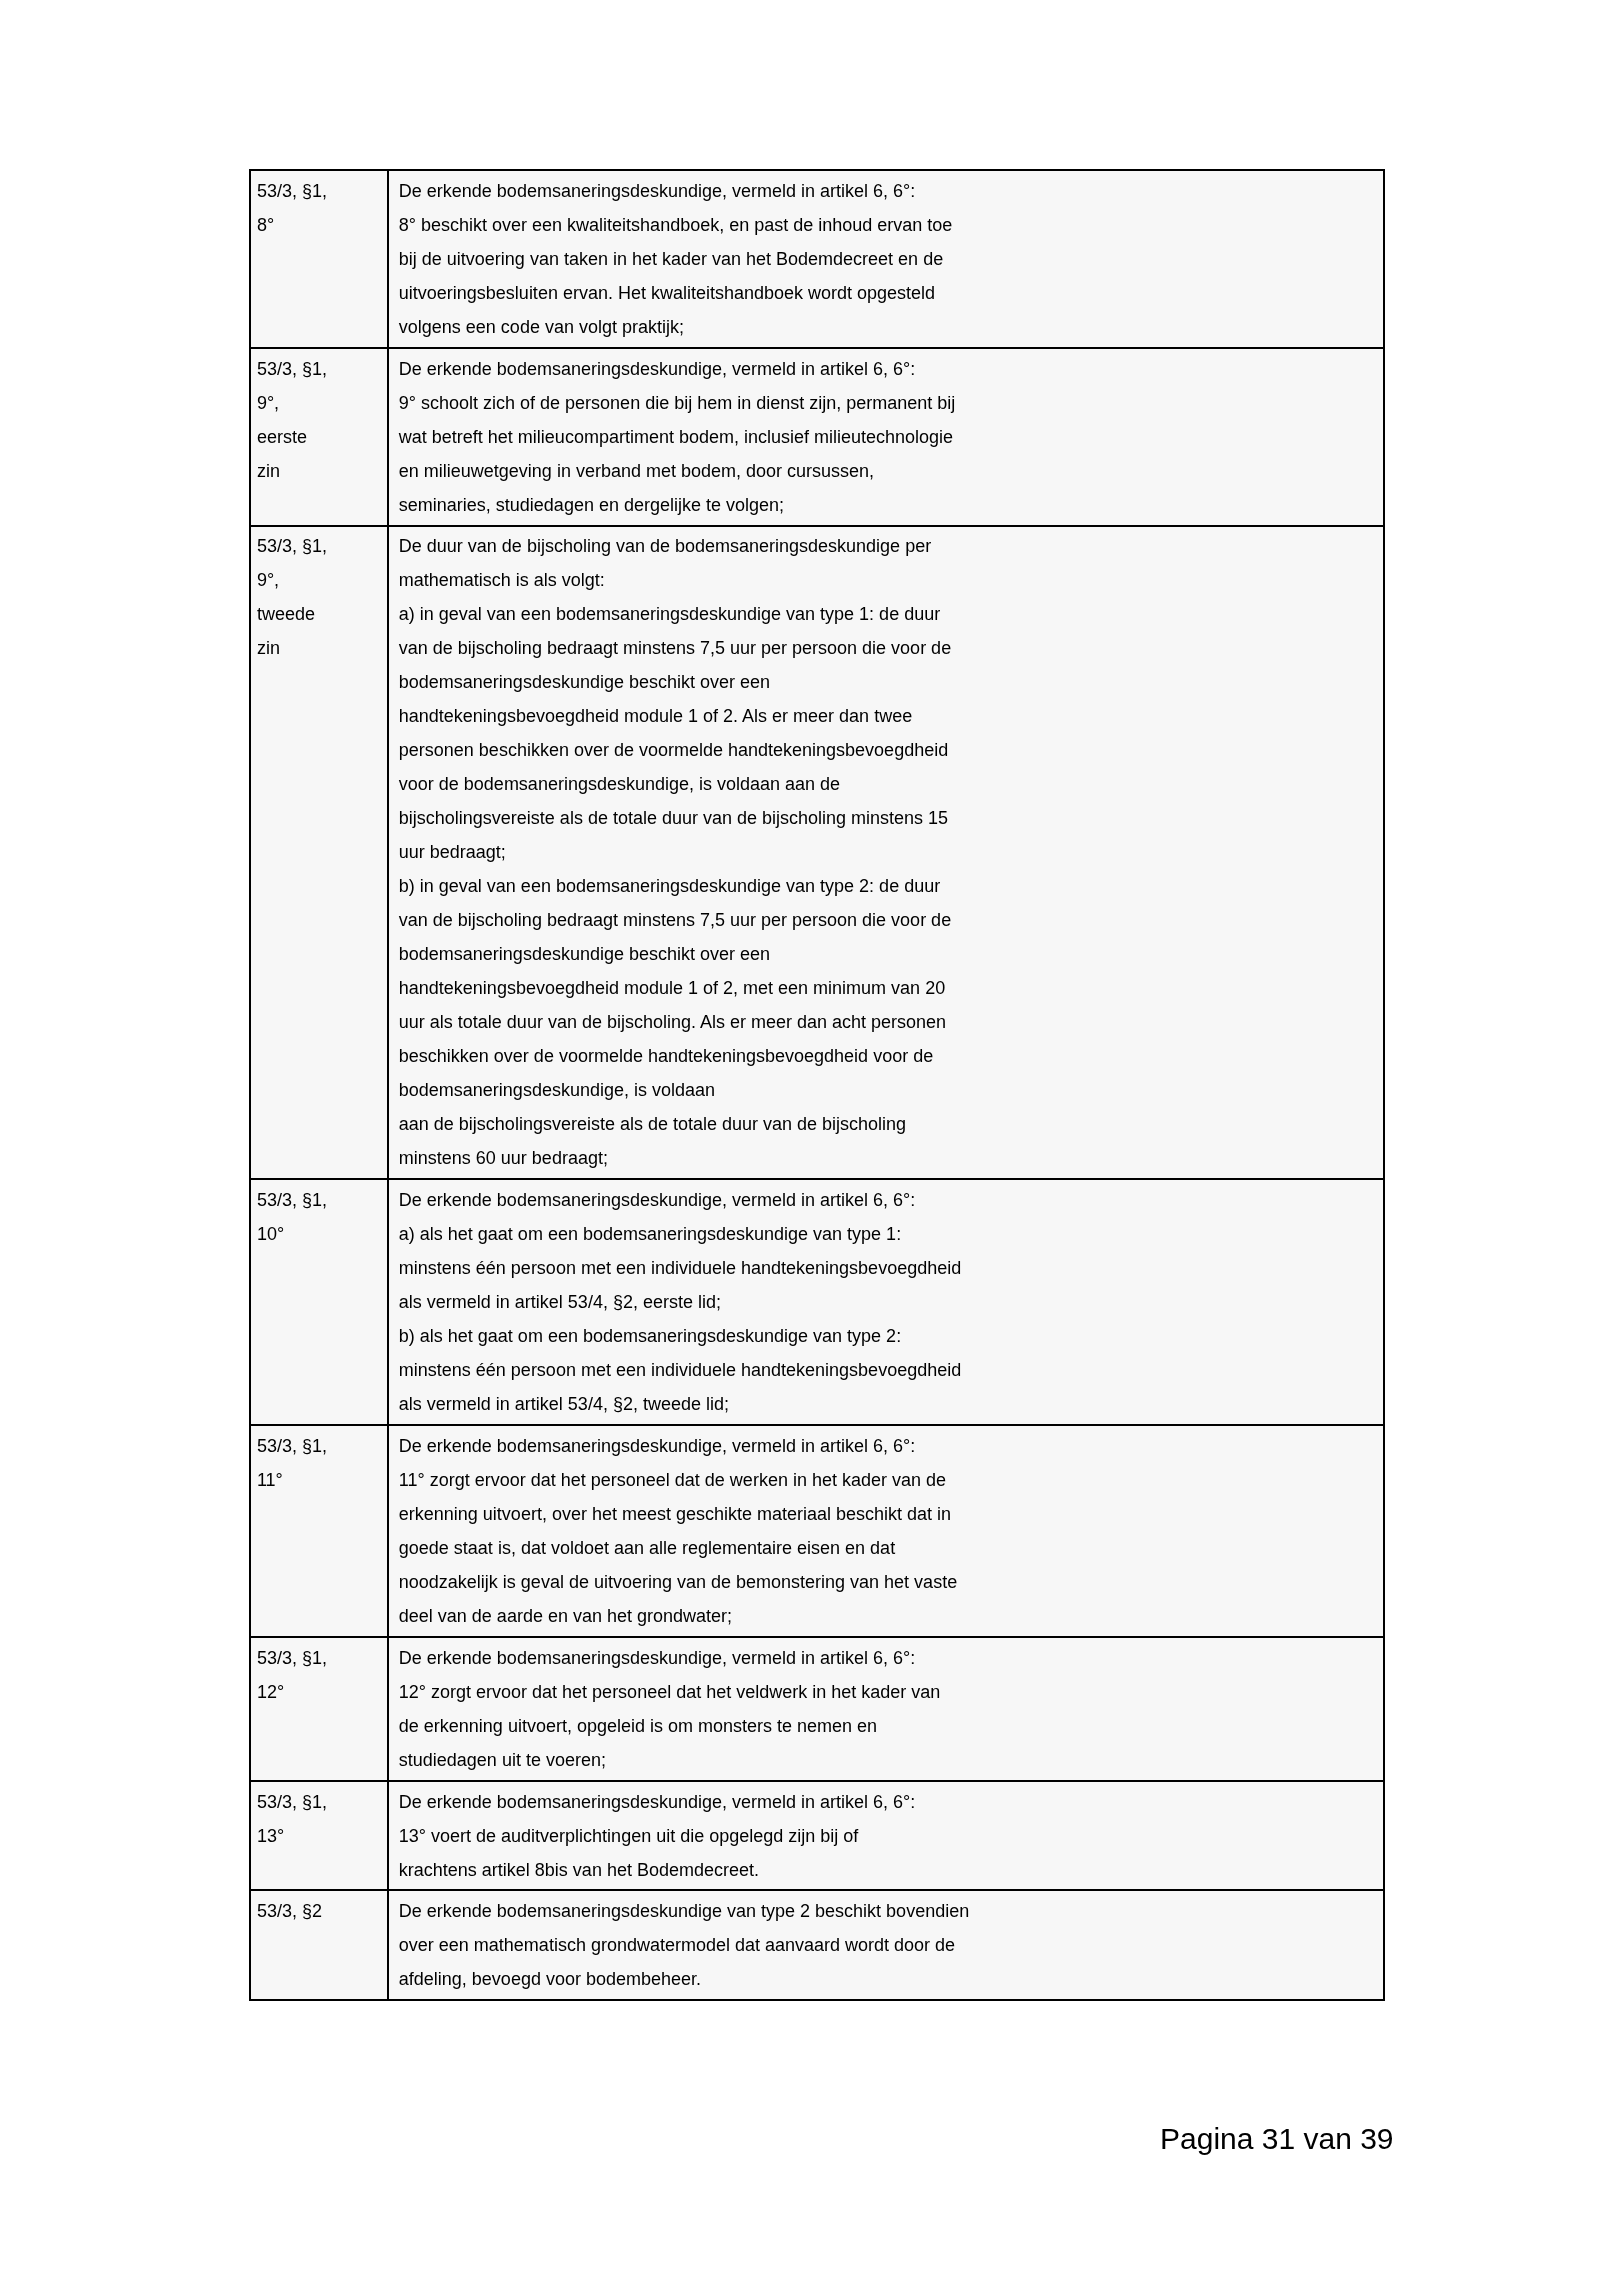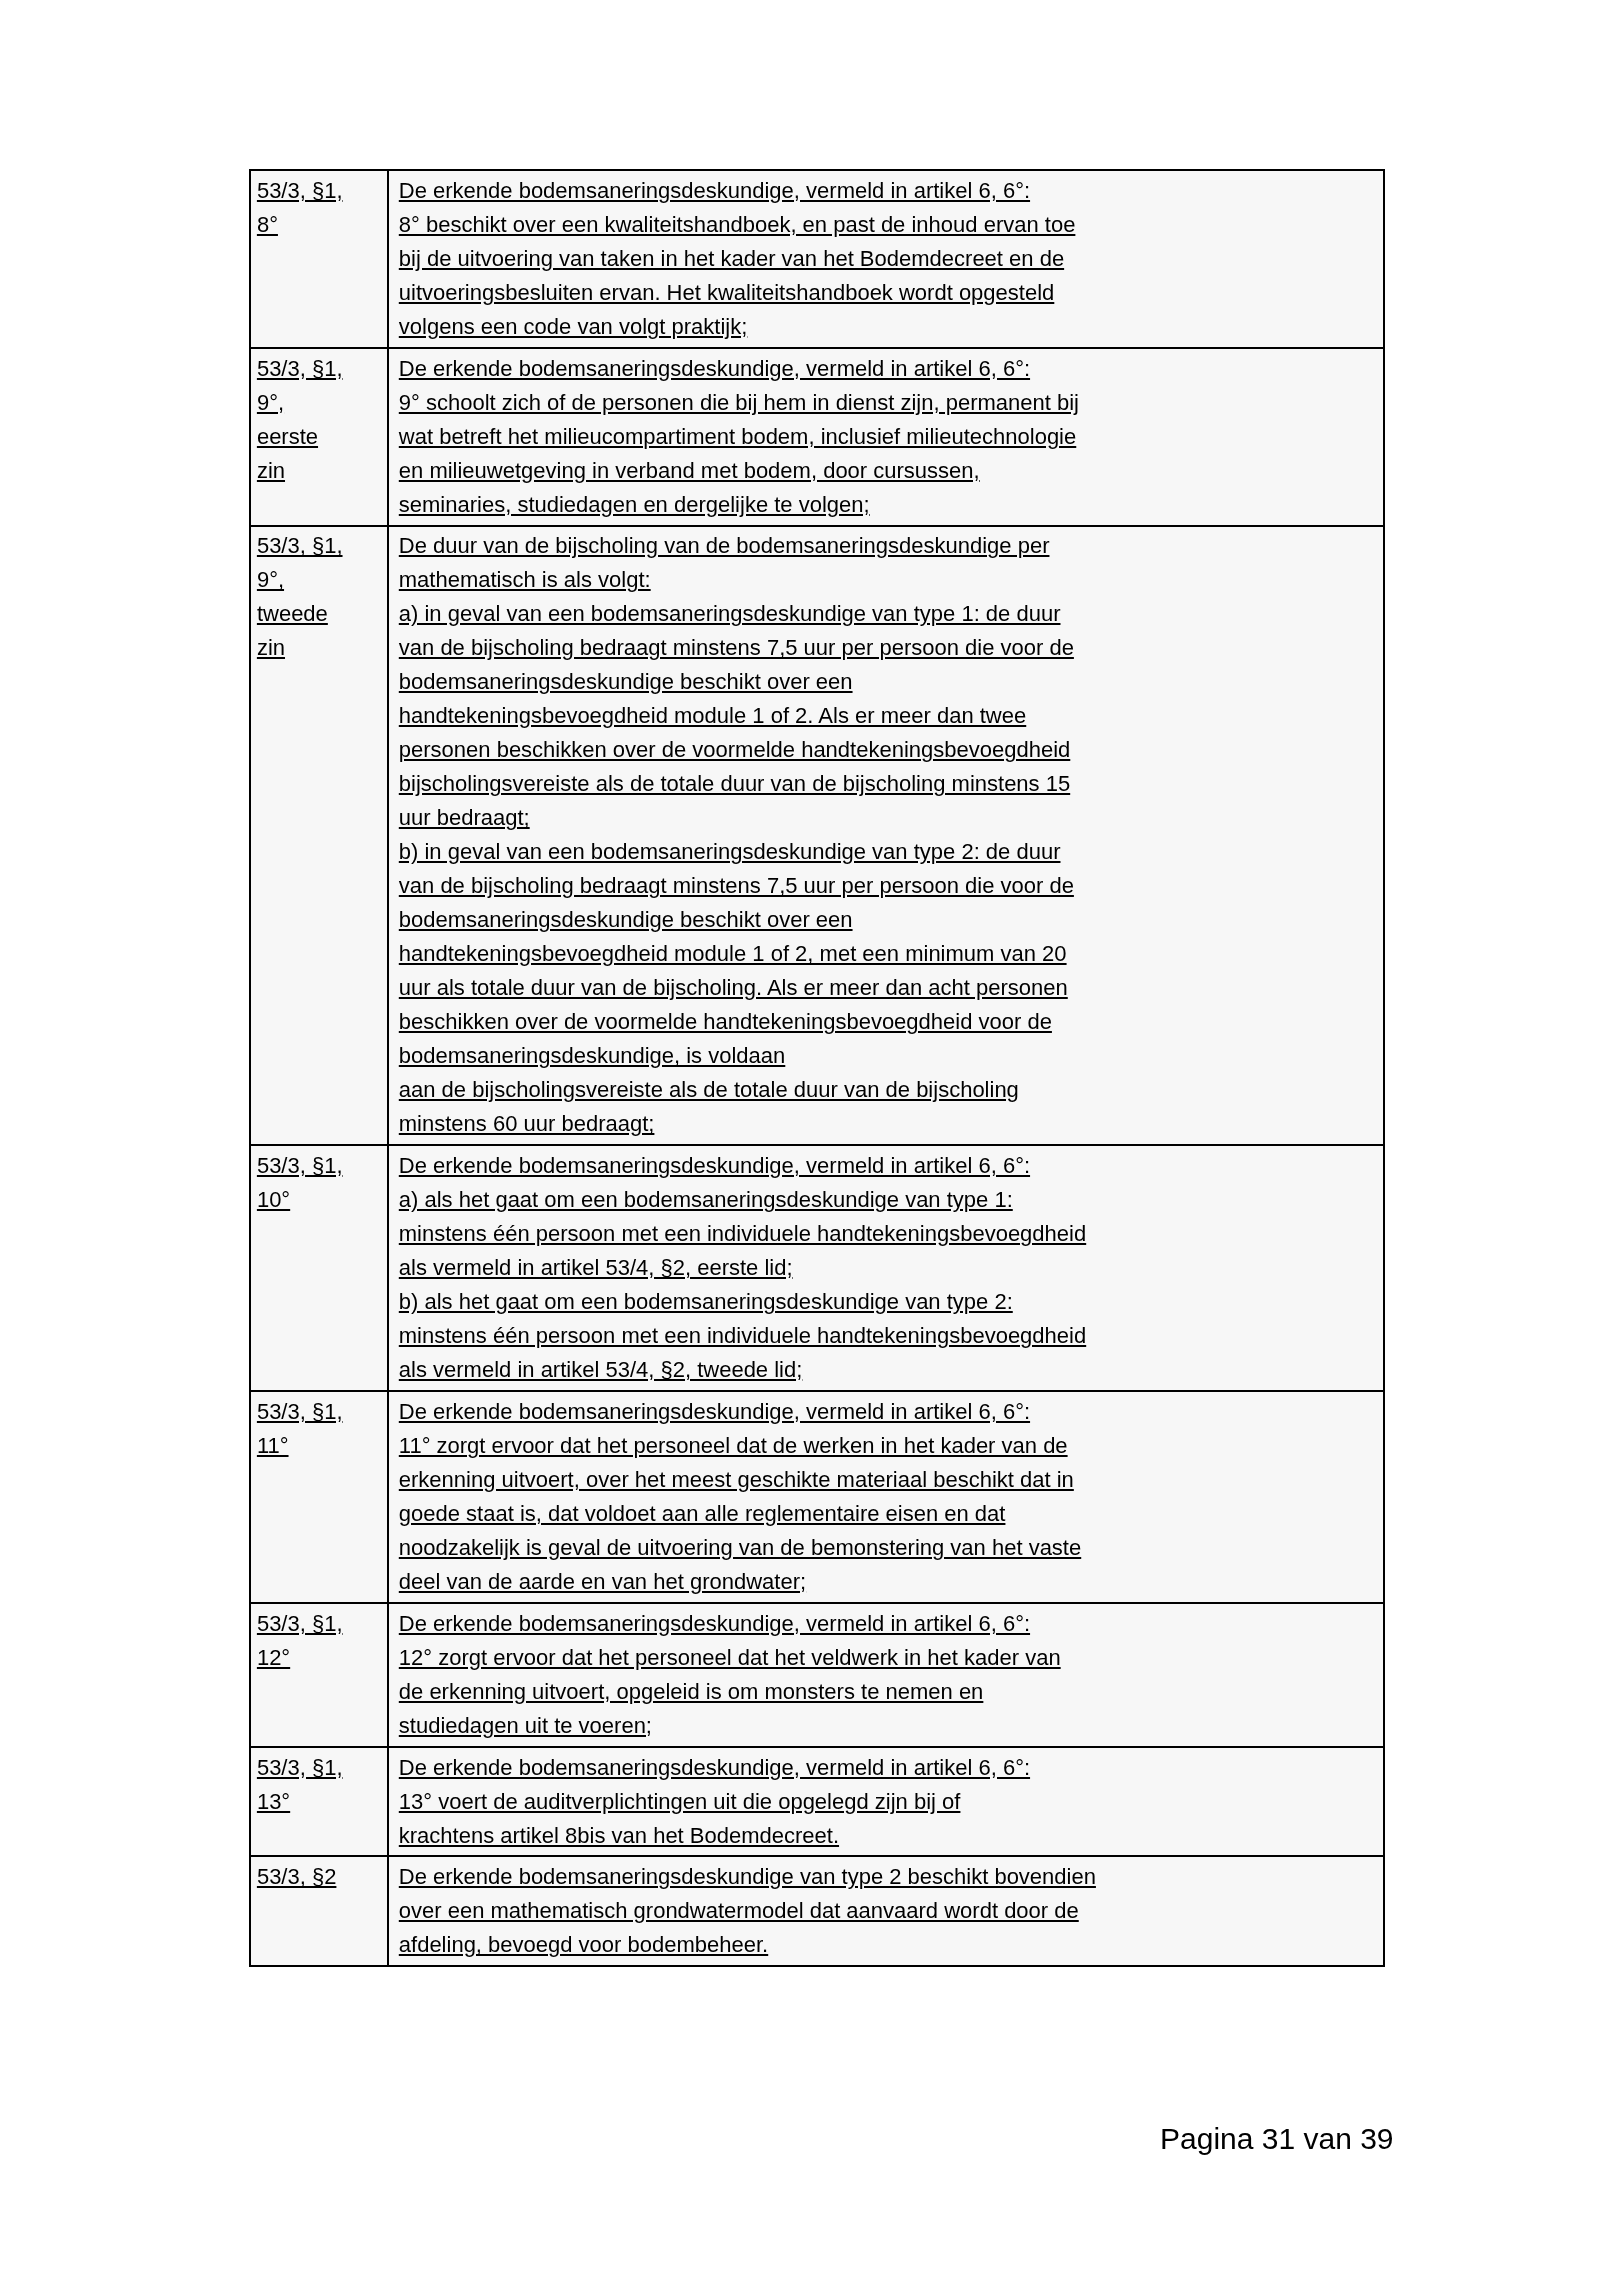--- a/index.html
+++ b/index.html
@@ -17,24 +17,23 @@
     border:2.9px solid #000;
     background:#f7f7f7;
     box-sizing:border-box;
   }
   .row{
     display:flex;
     border-top:2px solid #000;
   }
   .row:first-child{border-top:none;}
   .cell{
-    font-size:22px;
+    font-size:18px;
     line-height:34px;
     box-sizing:border-box;
-    text-decoration:underline;
   }
   .cell-ref{
     width:138px;
     flex:0 0 138px;
     border-right:2px solid #000;
     padding:2.9px 3.9px 2.9px 5.9px;
   }
   .cell-body{
     flex:1;
     padding:2.9px 7.8px 2.9px 9.8px;
@@ -90,20 +89,21 @@
         <div class="line">zin</div>
       </div>
       <div class="cell cell-body">
         <div class="line">De duur van de bijscholing van de bodemsaneringsdeskundige per</div>
         <div class="line">mathematisch is als volgt:</div>
         <div class="line">a) in geval van een bodemsaneringsdeskundige van type 1: de duur</div>
         <div class="line">van de bijscholing bedraagt minstens 7,5 uur per persoon die voor de</div>
         <div class="line">bodemsaneringsdeskundige beschikt over een</div>
         <div class="line">handtekeningsbevoegdheid module 1 of 2. Als er meer dan twee</div>
         <div class="line">personen beschikken over de voormelde handtekeningsbevoegdheid</div>
+        <div class="line">voor de bodemsaneringsdeskundige, is voldaan aan de</div>
         <div class="line">bijscholingsvereiste als de totale duur van de bijscholing minstens 15</div>
         <div class="line">uur bedraagt;</div>
         <div class="line">b) in geval van een bodemsaneringsdeskundige van type 2: de duur</div>
         <div class="line">van de bijscholing bedraagt minstens 7,5 uur per persoon die voor de</div>
         <div class="line">bodemsaneringsdeskundige beschikt over een</div>
         <div class="line">handtekeningsbevoegdheid module 1 of 2, met een minimum van 20</div>
         <div class="line">uur als totale duur van de bijscholing. Als er meer dan acht personen</div>
         <div class="line">beschikken over de voormelde handtekeningsbevoegdheid voor de</div>
         <div class="line">bodemsaneringsdeskundige, is voldaan</div>
         <div class="line">aan de bijscholingsvereiste als de totale duur van de bijscholing</div>

